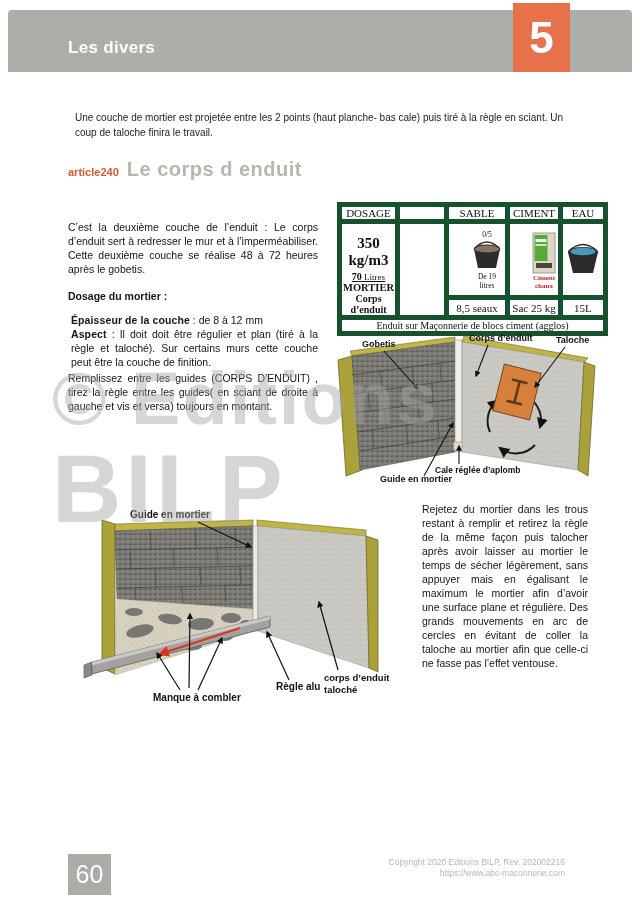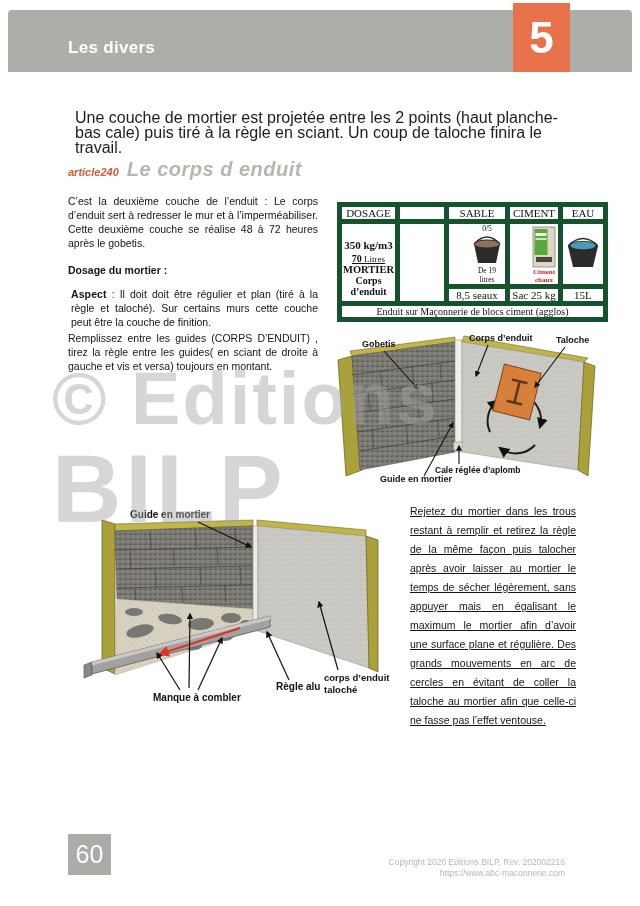--- a/index.html
+++ b/index.html
@@ -9,72 +9,72 @@
   
   .band { position:absolute; left:8px; top:10px; width:624px; height:62px;
           background:#abaea9; border-radius:4px 4px 0 0; }
   .band-title { position:absolute; left:68px; top:38px; color:#fff; font-weight:bold;
           font-size:17px; letter-spacing:.3px; }
   .chapter-box { position:absolute; left:513px; top:3px; width:57px; height:69px;
           background:#e7714a; display:flex; align-items:center; justify-content:center; }
   .chapter-box span { color:#fff; font-weight:bold; font-size:44px; }
 
   
-  .intro { position:absolute; left:75px; top:110px; width:500px; font-size:16px;
+  .intro { position:absolute; left:75px; top:110px; width:500px; font-size:10px;
            line-height:15px; color:#1c1c1c; }
 
   
-  .article-head { position:absolute; left:68px; top:158px;font-style:italic; }
+  .article-head { position:absolute; left:68px; top:158px; }
   .article-tag { color:#cf5c36; font-weight:bold; font-size:11px; vertical-align:baseline; }
   .article-title { color:#b7b7b1; font-weight:bold; font-size:20px; margin-left:8px;
            letter-spacing:.5px; }
 
   
   .leftcol { position:absolute; left:68px; top:194px; width:250px; font-size:10.5px;
            line-height:14px; color:#151515; text-align:justify; }
-  .leftcol p.par { margin-bottom:13px; }
+  .leftcol p.par { margin-bottom:13px;margin-top:26px; }
   .leftcol .dosage-h { font-weight:bold; margin-bottom:10px; text-align:left; }
   .leftcol .item { padding-left:3px; }
   .leftcol .item b { letter-spacing:.1px; }
   .leftcol .p2 { margin-top:2px; }
 
   
   .dosage-table { position:absolute; left:337px; top:202px; border-collapse:collapse;
            font-family:"Liberation Serif", serif; color:#111; }
   .dosage-table td { border:5px solid #14532d; text-align:center; vertical-align:middle;
            padding:0 1px; }
   .dosage-table .hdr td { font-size:11px; height:15px; }
   .dosage-table .imgrow td { height:62px; vertical-align:middle; }
   .cell-col { display:flex; flex-direction:column; align-items:center; justify-content:space-between; height:60px;margin-left:20px; }
-  .t-kg { font-weight:bold; font-size:11px; margin-top:11px; }
+  .t-kg { font-weight:bold; font-size:15px; margin-top:11px; }
   .t-litres { font-size:9px; margin-top:2px;text-decoration:underline; }
   .t-litres b { font-size:10px; }
   .t-mortier { font-weight:bold; font-size:10.5px; }
   .t-corps, .t-enduit { font-weight:bold; font-size:10px; line-height:11px; }
   .t-small { font-size:7.5px; }
   .t-red { font-size:7px; font-weight:bold; color:#cc2222; }
   .qtyrow td { font-size:11px; height:16px; }
   .caprow td { font-size:10px; height:16px;margin-top:19px; }
 
   
-  .rightcol { position:absolute; left:410px; top:502px; width:166px; font-size:10.5px;
-           line-height:19px; color:#151515; text-align:justify;text-decoration:underline; }
+  .rightcol { position:absolute; left:422px; top:502px; width:166px; font-size:10.5px;
+           line-height:14px; color:#151515; text-align:justify; }
 
   
   .diag { position:absolute; }
   .dlabel { font-family:"Liberation Sans", sans-serif; font-weight:bold; fill:#111; }
 
   
   .wm { position:absolute; z-index:20; color:rgba(165,165,165,0.45); font-weight:bold;
         pointer-events:none; white-space:nowrap; font-family:"Liberation Sans", sans-serif; }
   .wm1 { left:52px; top:356px; font-size:74px; letter-spacing:2px; }
   .wm2 { left:52px; top:434px; font-size:96px; letter-spacing:4px; }
 
   
-  .pagenum-box { position:absolute; left:68px; top:834px; width:43px; height:41px;
+  .pagenum-box { position:absolute; left:68px; top:854px; width:43px; height:41px;
         background:#a9aca7; display:flex; align-items:center; justify-content:center; }
   .pagenum-box span { color:#fff; font-size:25px; }
   .copyright { position:absolute; right:75px; top:857px; text-align:right; font-size:8.5px;
         line-height:11px; color:#b4b7ba; }
 </style>
 </head>
 <body>
 
 <div class="page">
 
@@ -115,20 +115,21 @@
 
   <div class="intro">Une couche de mortier est projetée entre les 2 points (haut planche- bas cale) puis tiré à la règle en sciant. Un coup de taloche finira le travail.</div>
 
   <div class="article-head">
     <span class="article-tag">article240</span><span class="article-title">Le corps d enduit</span>
   </div>
 
   <div class="leftcol">
     <p class="par">C’est la deuxième couche de l’enduit : Le corps d’enduit sert à redresser le mur et à l’imperméabiliser. Cette deuxième couche se réalise 48 à 72 heures après le gobetis.</p>
     <p class="dosage-h">Dosage du mortier :</p>
+    <p class="item"><b>Épaisseur de la couche</b><span> : de 8 à 12 mm</span></p>
     <p class="item"><b>Aspect</b><span> : Il doit doit être régulier et plan (tiré à la règle et taloché). Sur certains murs cette couche peut être la couche de finition.</span></p>
     <p class="p2">Remplissez entre les guides (CORPS D’ENDUIT) , tirez la règle entre les guides( en sciant de droite à gauche et vis et versa) toujours en montant.</p>
   </div>
 
   <table class="dosage-table">
     <colgroup>
         <col style="width:44px">
         <col style="width:49px">
         <col style="width:44px">
         <col style="width:48px">

